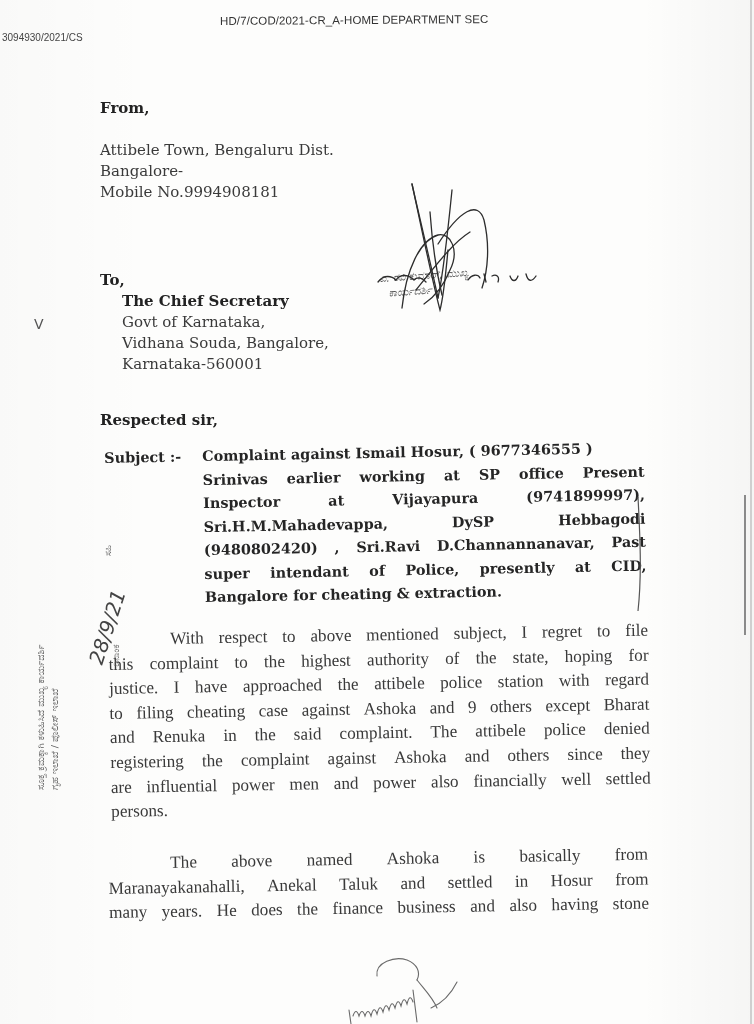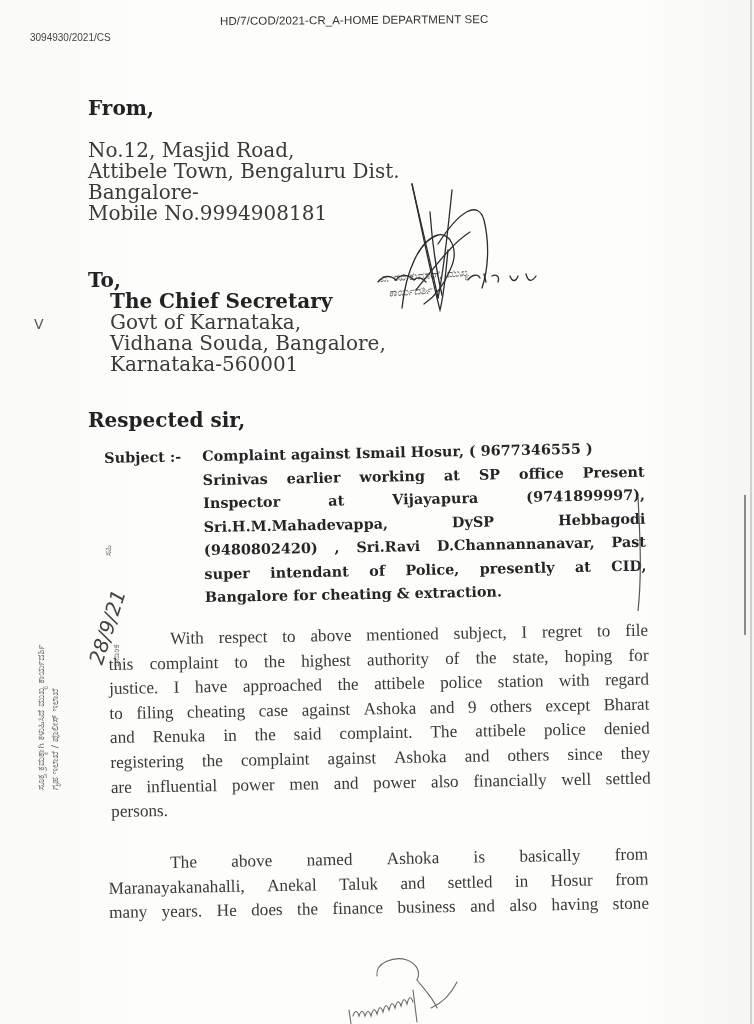--- a/index.html
+++ b/index.html
@@ -15,23 +15,23 @@
     pointer-events:none;
   }
   .right-edge { position:absolute; right:2px; top:0; width:2px; height:1024px; background:#cfcfcf; }
   .header-ref {
     position:absolute; left:220px; top:14px;
     font-family:"Liberation Sans", sans-serif; font-size:11.5px; color:#333;
     letter-spacing:0.1px; transform:rotate(-0.4deg);
   }
   .file-no {
     position:absolute; left:2px; top:32px;
-    font-family:"Liberation Sans", sans-serif; font-size:10px; color:#444;margin-left:28px;
-  }
-  .block { position:absolute; left:88px; font-size:20px; line-height:21px; }
+    font-family:"Liberation Sans", sans-serif; font-size:10px; color:#444;
+  }
+  .block { position:absolute; left:100px; font-size:15px; line-height:21px; }
   .bold { font-weight:bold; color:#222; }
   .reg { color:#3a3a3a; }
   #from-label { top:98px; }
   #from-block { top:140px; }
   #to-label { top:270px; }
   #to-block { top:291px;margin-left:22px; }
   #salutation { top:410px; }
 
   .subject {
     position:absolute; left:104px; top:446px; width:540px;
@@ -77,21 +77,20 @@
 <body>
 
 <div class="page-shade"></div>
 <div class="right-edge"></div>
 
 <div class="header-ref">HD/7/COD/2021-CR_A-HOME DEPARTMENT SEC</div>
 <div class="file-no">3094930/2021/CS</div>
 
 <div class="block bold" id="from-label">From,</div>
 <div class="block" id="from-block">
-  <div class="reg">No.12, Masjid Road,</div>
   <div class="reg">Attibele Town, Bengaluru Dist.</div>
   <div class="reg">Bangalore-</div>
   <div class="reg">Mobile No.9994908181</div>
 </div>
 
 <div class="block bold" id="to-label">To,</div>
 <div class="block" id="to-block">
   <div class="bold">The Chief Secretary</div>
   <div class="reg">Govt of Karnataka,</div>
   <div class="reg">Vidhana Souda, Bangalore,</div>

